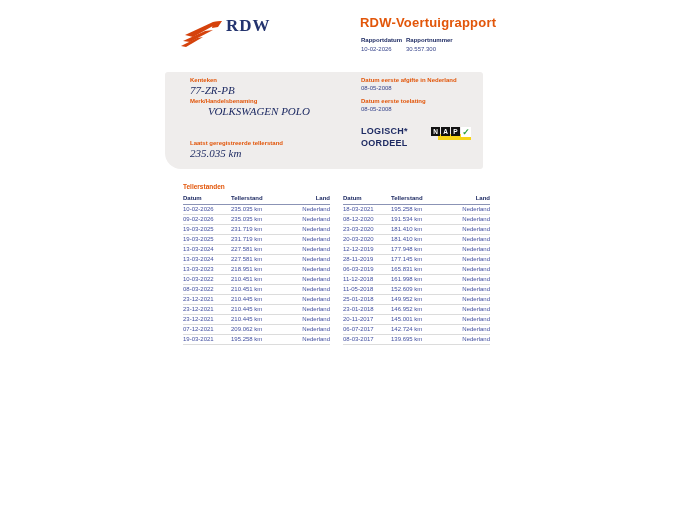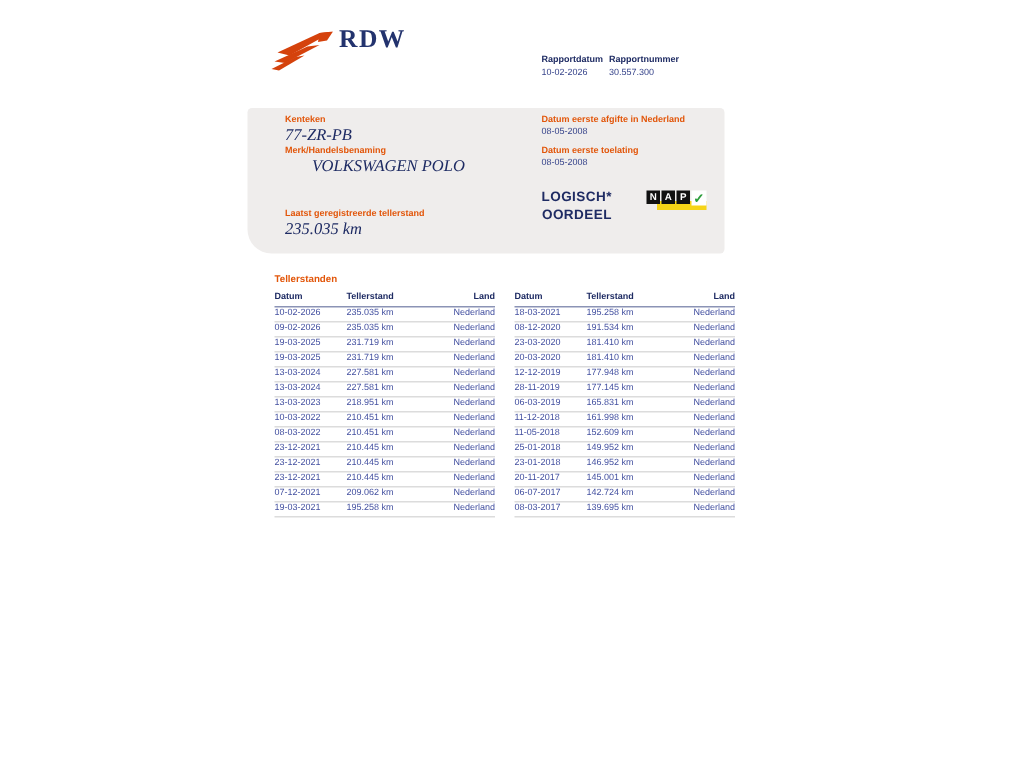--- a/index.html
+++ b/index.html
@@ -14,21 +14,21 @@
 
   .meta-label{font-size:6px;font-weight:bold;color:#1e2b63;}
   .meta-value{font-size:6px;color:#39468c;}
 
   
   .sumbox{left:165px;top:72px;width:318px;height:97px;background:#efedec;
           border-radius:3px 3px 3px 16px;}
   .lbl{font-size:6px;font-weight:bold;color:#e2560a;white-space:nowrap;}
   .val-serif{font-family:"Liberation Serif",serif;font-size:11px;color:#1e2b63;white-space:nowrap;font-style:italic;}
   .val-sans{font-size:6px;color:#39468c;white-space:nowrap;}
-  .oordeel{font-size:9px;font-weight:bold;color:#1e2b63;line-height:12px;letter-spacing:.3px;text-align:right;}
+  .oordeel{font-size:9px;font-weight:bold;color:#1e2b63;line-height:12px;letter-spacing:.3px;}
 
   
   .nap{width:44px;height:16px;}
   .nap-bar{position:absolute;left:7px;top:7px;width:33px;height:6px;background:#f6d417;}
   .nap-sq{position:absolute;top:0;width:9px;height:9px;background:#111;color:#fff;
           font-size:6.5px;font-weight:bold;text-align:center;line-height:9px;}
   .nap-check{position:absolute;top:0;left:30px;width:10px;height:10px;background:#fff;
              color:#2e9e3e;font-size:9px;font-weight:bold;line-height:10px;text-align:center;}
 
   
@@ -59,20 +59,21 @@
   <svg class="abs" style="left:179px;top:21px;" width="44" height="28" viewBox="0 0 44 28">
     <g fill="#d5420c">
       <polygon points="6,14 34,1 43,0 14,16"></polygon>
       <polygon points="4,20 26,10 34,9 11,21"></polygon>
       <polygon points="2,25 18,17 24,16 7,26"></polygon>
       <polygon points="34,1 43,0 39,6 33,7"></polygon>
     </g>
   </svg>
   <div class="abs brand-text" style="left:226px;top:16px;">RDW</div>
 
+  <div class="abs report-title" style="left:360px;top:15px;">RDW-Voertuigrapport</div>
   <div class="abs meta-label" style="left:361px;top:37px;">Rapportdatum</div>
   <div class="abs meta-value" style="left:361px;top:46px;">10-02-2026</div>
   <div class="abs meta-label" style="left:406px;top:37px;">Rapportnummer</div>
   <div class="abs meta-value" style="left:406px;top:46px;">30.557.300</div>
 
   <div class="abs sumbox">
     <div class="abs lbl" style="left:25px;top:5px;">Kenteken</div>
     <div class="abs val-serif" style="left:25px;top:12px;">77-ZR-PB</div>
     <div class="abs lbl" style="left:25px;top:26px;">Merk/Handelsbenaming</div>
     <div class="abs val-serif" style="left:25px;top:33px;margin-left:18px;">VOLKSWAGEN POLO</div>

